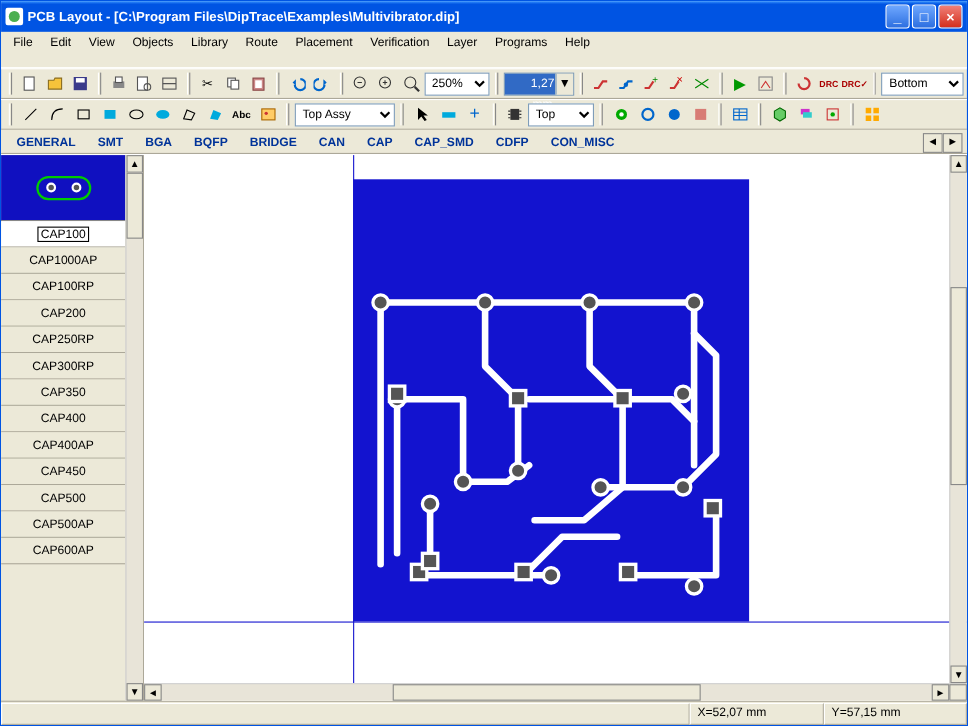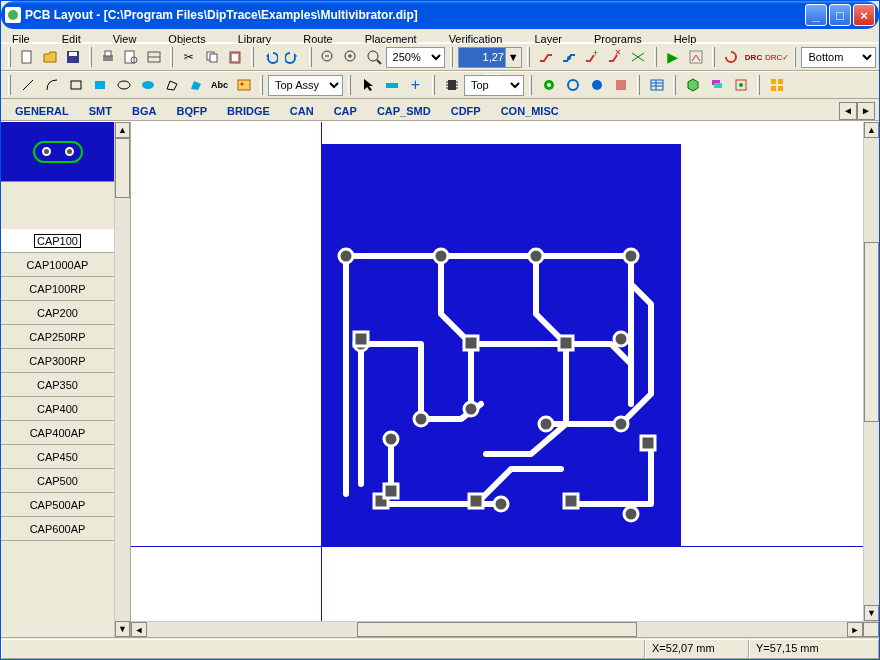--- a/index.html
+++ b/index.html
@@ -1,42 +1,42 @@
 <!DOCTYPE html>
 <html><head>
 <meta charset="utf-8">
 <style>
   * { box-sizing: border-box; margin: 0; padding: 0; }
   body { font-family: Tahoma, sans-serif; font-size: 11px; background: #ece9d8; user-select: none; }
   .window { width: 880px; height: 660px; border: 1px solid #0054e3; display: flex; flex-direction: column; background: #ece9d8; }
-  .titlebar { height: 28px; background: linear-gradient(to bottom,#3a95ff 0%,#0054e3 10%,#0054e3 90%,#0054e3 100%); display:flex; align-items:center; padding:0 4px; color:#fff; font-weight:bold;border-radius:13px; }
+  .titlebar { height: 28px; background: linear-gradient(to bottom,#3a95ff 0%,#0054e3 10%,#0054e3 90%,#0054e3 100%); display:flex; align-items:center; padding:0 4px; color:#fff; font-weight:bold; }
   .titlebar .icon { width:16px; height:16px; margin-right:4px; background:#fff; border-radius:2px; position:relative;}
   .titlebar .icon:before{content:"";position:absolute;inset:3px;background:#4caf50;border-radius:50%;}
   .titlebar .title { flex:1; font-size:12px; }
   .winbtns { display:flex; gap:2px; }
   .winbtn { width:22px; height:22px; border:1px solid #fff; border-radius:3px; display:flex; align-items:center; justify-content:center; font-weight:bold; color:#fff; font-size:13px;}
   .winbtn.min,.winbtn.max{background:linear-gradient(#6fa8ff,#2d6fe0);}
   .winbtn.close{background:linear-gradient(#f08078,#d42e1c);}
-  .menubar { height:14px; background:#ece9d8; border-bottom:1px solid #fff; display:flex; padding:2px 4px; gap:18px;}
+  .menubar { height:33px; background:#ece9d8; border-bottom:1px solid #fff; display:flex; padding:2px 4px; gap:2px;}
   .menuitem { padding:2px 7px; cursor:default; }
   .toolbar { display:flex; align-items:center; padding:2px 3px; border-bottom:1px solid #aca899; border-top:1px solid #fff; gap:1px; flex-wrap:nowrap; height:28px;}
   .grip { width:3px; height:20px; border-left:1px solid #fff; border-right:1px solid #888; margin:0 4px;}
   .tbtn { width:23px; height:22px; border:1px solid transparent; display:flex; align-items:center; justify-content:center; font-size:12px;}
   .tsel{height:21px; border:1px solid #7f9db9; background:#fff; font-size:11px; padding:0 2px;}
   .tinput{height:19px; border:1px solid #7f9db9; background:#fff; font-size:11px; width:46px; text-align:center;}
   .tinput.sel{background:#316ac5;color:#fff;padding-left:23px;}
   .tabs { height:22px; border-bottom:1px solid #aca899; display:flex; align-items:center; background:#ece9d8; padding:2px 4px 0 4px;}
   .tab { padding:3px 10px; color:#003399; font-weight:bold; font-size:11px; }
   .tabarrow{width:18px;height:18px;border:1px solid #888;background:#ece9d8;display:flex;align-items:center;justify-content:center;font-size:10px;}
   .main { flex:1; display:flex; min-height:0; border-top:1px solid #fff;}
   .sidebar { width:130px; background:#ece9d8; border-right:1px solid #aca899; display:flex; flex-direction:column;}
   .preview { height:60px; background:#1010c0; display:flex; align-items:center; justify-content:center; margin:0; border-bottom:1px solid #888;}
   .padshape{width:50px;height:22px;border:2px solid #0c0;background:#1010c0;border-radius:11px;display:flex;align-items:center;justify-content:space-around;}
   .padhole{width:9px;height:9px;background:#555;border:2px solid #fff;border-radius:50%;}
-  .complist{flex:1;overflow:hidden;display:flex;margin-top:47px;}
+  .complist{flex:1;overflow:hidden;display:flex;}
   .complist-inner{flex:1;}
   .compitem{height:24px;border-bottom:1px solid #aca899;display:flex;align-items:center;justify-content:center;font-size:11px;background:#ece9d8;}
   .compitem.sel{background:#fff;}
   .compitem.sel span{border:1px solid #000;padding:0 2px;}
   .vscroll{width:16px;background:#e8e4d8;border-left:1px solid #ccc;position:relative;}
   .vscroll .up,.vscroll .down{height:16px;background:#ece9d8;border:1px solid #888;display:flex;align-items:center;justify-content:center;font-size:9px;position:absolute;left:0;right:0;}
   .vscroll .up{top:0;}
   .vscroll .down{bottom:0;}
   .vscroll .thumb{position:absolute;top:16px;left:0;right:0;height:60px;background:#ece9d8;border:1px solid #888;}
   .canvas-wrap{flex:1;position:relative;background:#fff;display:flex;flex-direction:column;}
@@ -214,21 +214,21 @@
           <path d="M4 12 L8 6 L12 12" stroke="#c33" fill="none"></path>
         </svg>
       </div>
     <div class="grip"></div>
     <div class="tbtn">
         <svg class="ticon">
           <path d="M8 3a5 5 0 1 1-5 5" stroke="#c33" fill="none" stroke-width="2"></path>
         </svg>
       </div>
     <div class="tbtn" style="font-size:8px;font-weight:bold;color:#a00;">DRC</div>
-    <div class="tbtn" style="font-size:8px;font-weight:normal;color:#a00;">DRC✓</div>
+    <div class="tbtn" style="font-size:8px;font-weight:bold;color:#a00;">DRC✓</div>
     <div class="grip"></div>
     <select class="tsel" style="width:78px"><option>Bottom</option></select>
   </div>
 
   <div class="toolbar">
     <div class="grip"></div>
     <div class="tbtn">
         <svg class="ticon">
           <line x1="3" y1="13" x2="13" y2="3" stroke="#000"></line>
         </svg>
@@ -269,21 +269,21 @@
         </svg>
       </div>
     <div class="tbtn" style="font-size:9px;font-weight:bold;">Abc</div>
     <div class="tbtn">
         <svg class="ticon">
           <rect x="2" y="3" width="12" height="10" fill="#fc6" stroke="#a60"></rect>
           <circle cx="6" cy="7" r="1.5" fill="#c33"></circle>
         </svg>
       </div>
     <div class="grip"></div>
-    <select class="tsel" style="width:75px"><option>Top Assy</option></select>
+    <select class="tsel" style="width:91px"><option>Top Assy</option></select>
     <div class="grip"></div>
     <div class="tbtn">
         <svg class="ticon">
           <path d="M4 2 L4 13 L7 10 L10 14 L12 13 L9 9 L13 9 Z" fill="#000"></path>
         </svg>
       </div>
     <div class="tbtn">
         <svg class="ticon">
           <rect x="2" y="6" width="12" height="5" fill="#0ad"></rect>
         </svg>
@@ -496,17 +496,17 @@
             <div class="thumb"></div>
           </div>
         <div class="r">►</div>
         <div style="width:16px;background:#ece9d8;border:1px solid #888;"></div>
       </div>
     </div>
   </div>
 
   <div class="statusbar">
     <div class="statuscell" style="flex:1"></div>
-    <div class="statuscell" style="width:104px">X=52,07 mm</div>
+    <div class="statuscell" style="width:122px">X=52,07 mm</div>
     <div class="statuscell" style="width:130px">Y=57,15 mm</div>
   </div>
 
 </div>
 
 </body></html>

